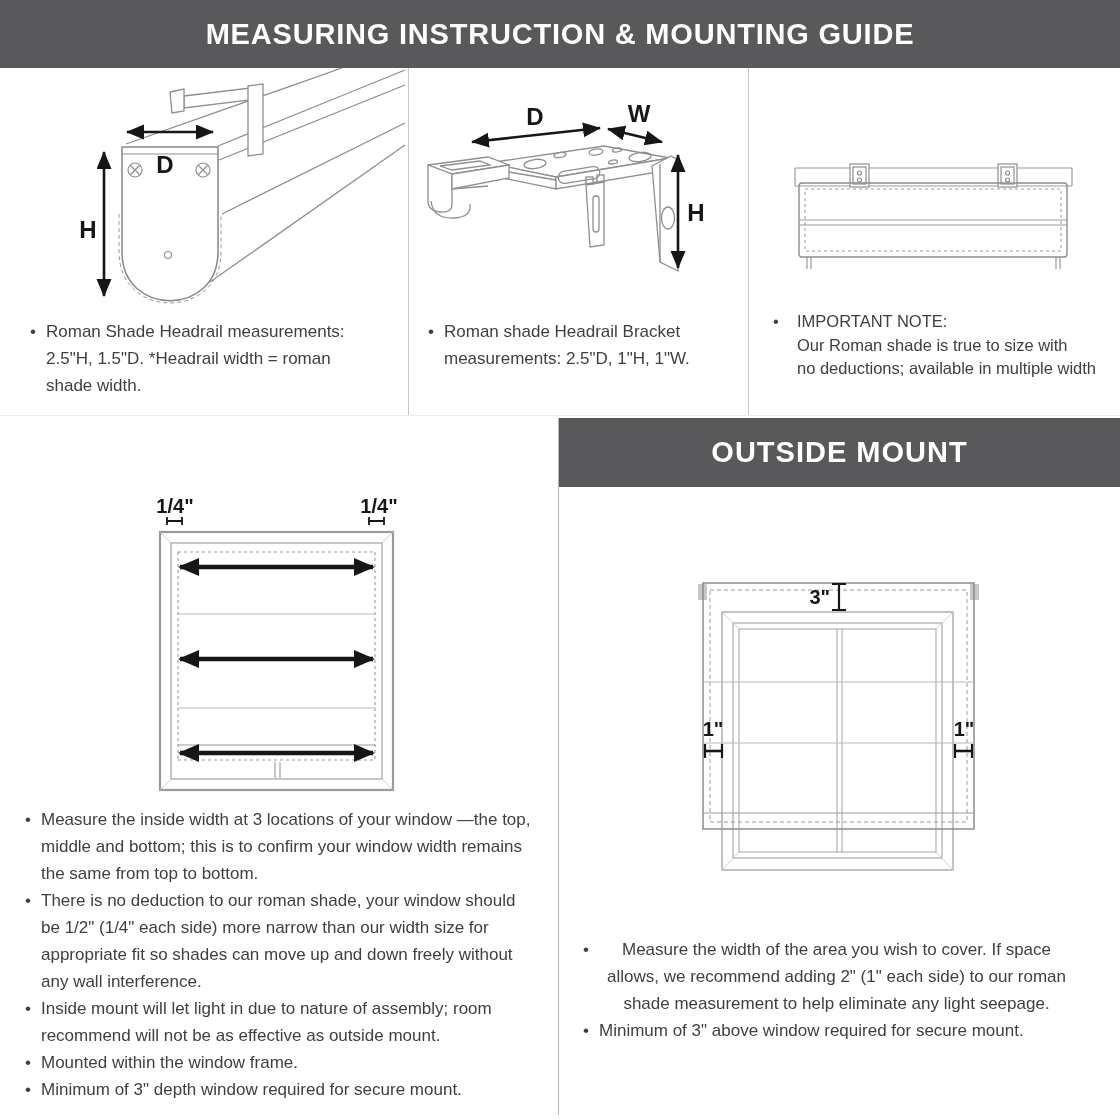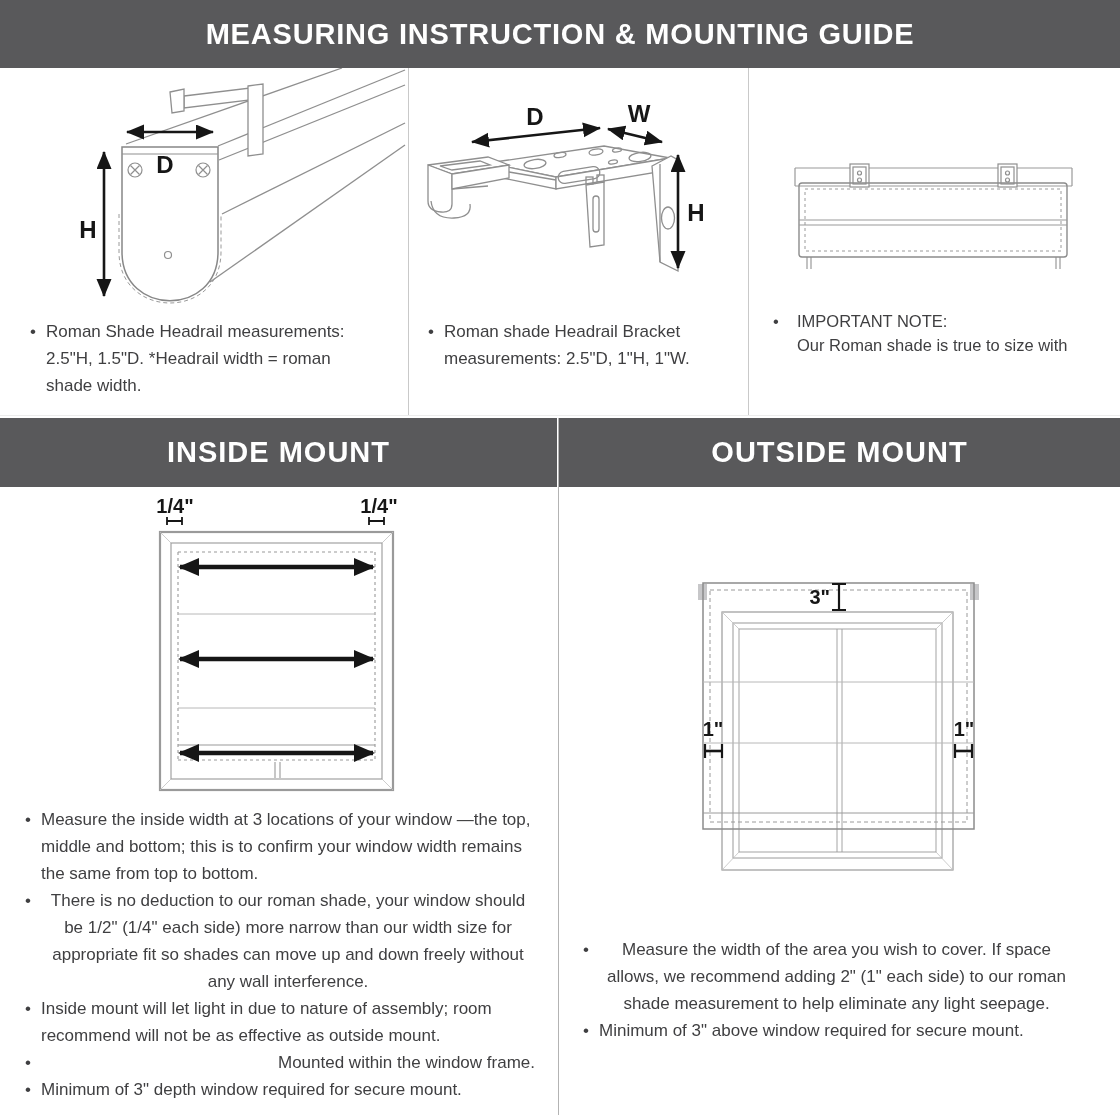--- a/index.html
+++ b/index.html
@@ -147,27 +147,25 @@
       <span class="dot">•</span>
       <span style="width:262px;">Roman shade Headrail Bracket measurements: 2.5"D, 1"H, 1"W.</span>
     </li>
   </ul>
   <ul class="abs blist cap3" style="left:773px;top:310px;width:346px;font-size:16.5px;line-height:23.5px;">
     <li>
       <span class="dot">•</span>
       <span style="width:330px;">
         <span class="block">IMPORTANT NOTE:</span>
         <span class="block">Our Roman shade is true to size with</span>
+        <span class="block">no deductions; available in multiple width</span>
       </span>
     </li>
   </ul>
 
-  <div class="abs mount-header" style="left:0;width:557px;">
-    <span>INSIDE MOUNT</span>
-  </div>
   <div class="abs mount-header" style="left:559px;width:561px;">
     <span>OUTSIDE MOUNT</span>
   </div>
   <div class="abs center-div"></div>
 
   <svg class="abs" style="left:0;top:488px;" width="558" height="312" viewBox="0 0 558 312">
     <defs>
       <marker id="ah3" markerUnits="userSpaceOnUse" markerWidth="23" markerHeight="20" refX="19" refY="9" orient="auto-start-reverse">
         <path d="M0,0 L21,9 L0,18 Z" fill="#161616"></path>
       </marker>
@@ -228,29 +226,29 @@
     <text class="lbl-med" x="406" y="196" text-anchor="middle">1"</text>
   </svg>
 
   <ul class="abs blist" style="left:25px;top:806px;width:510px;">
     <li>
       <span class="dot">•</span>
       <span style="width:494px;">Measure the inside width at 3 locations of your window —the top, middle and bottom; this is to confirm your window width remains the same from top to bottom.</span>
     </li>
     <li>
       <span class="dot">•</span>
-      <span style="width:494px;text-align:center;">There is no deduction to our roman shade, your window should be 1/2" (1/4" each side) more narrow than our width size for appropriate fit so shades can move up and down freely without any wall interference.</span>
+      <span style="width:494px;">There is no deduction to our roman shade, your window should be 1/2" (1/4" each side) more narrow than our width size for appropriate fit so shades can move up and down freely without any wall interference.</span>
     </li>
     <li>
       <span class="dot">•</span>
       <span style="width:494px;">Inside mount will let light in due to nature of assembly; room recommend will not be as effective as outside mount.</span>
     </li>
     <li>
       <span class="dot">•</span>
-      <span style="width:494px;text-align:right;">Mounted within the window frame.</span>
+      <span style="width:494px;">Mounted within the window frame.</span>
     </li>
     <li>
       <span class="dot">•</span>
       <span style="width:494px;">Minimum of 3" depth window required for secure mount.</span>
     </li>
   </ul>
 
   <ul class="abs blist" style="left:583px;top:936px;width:491px;">
     <li>
       <span class="dot">•</span>

